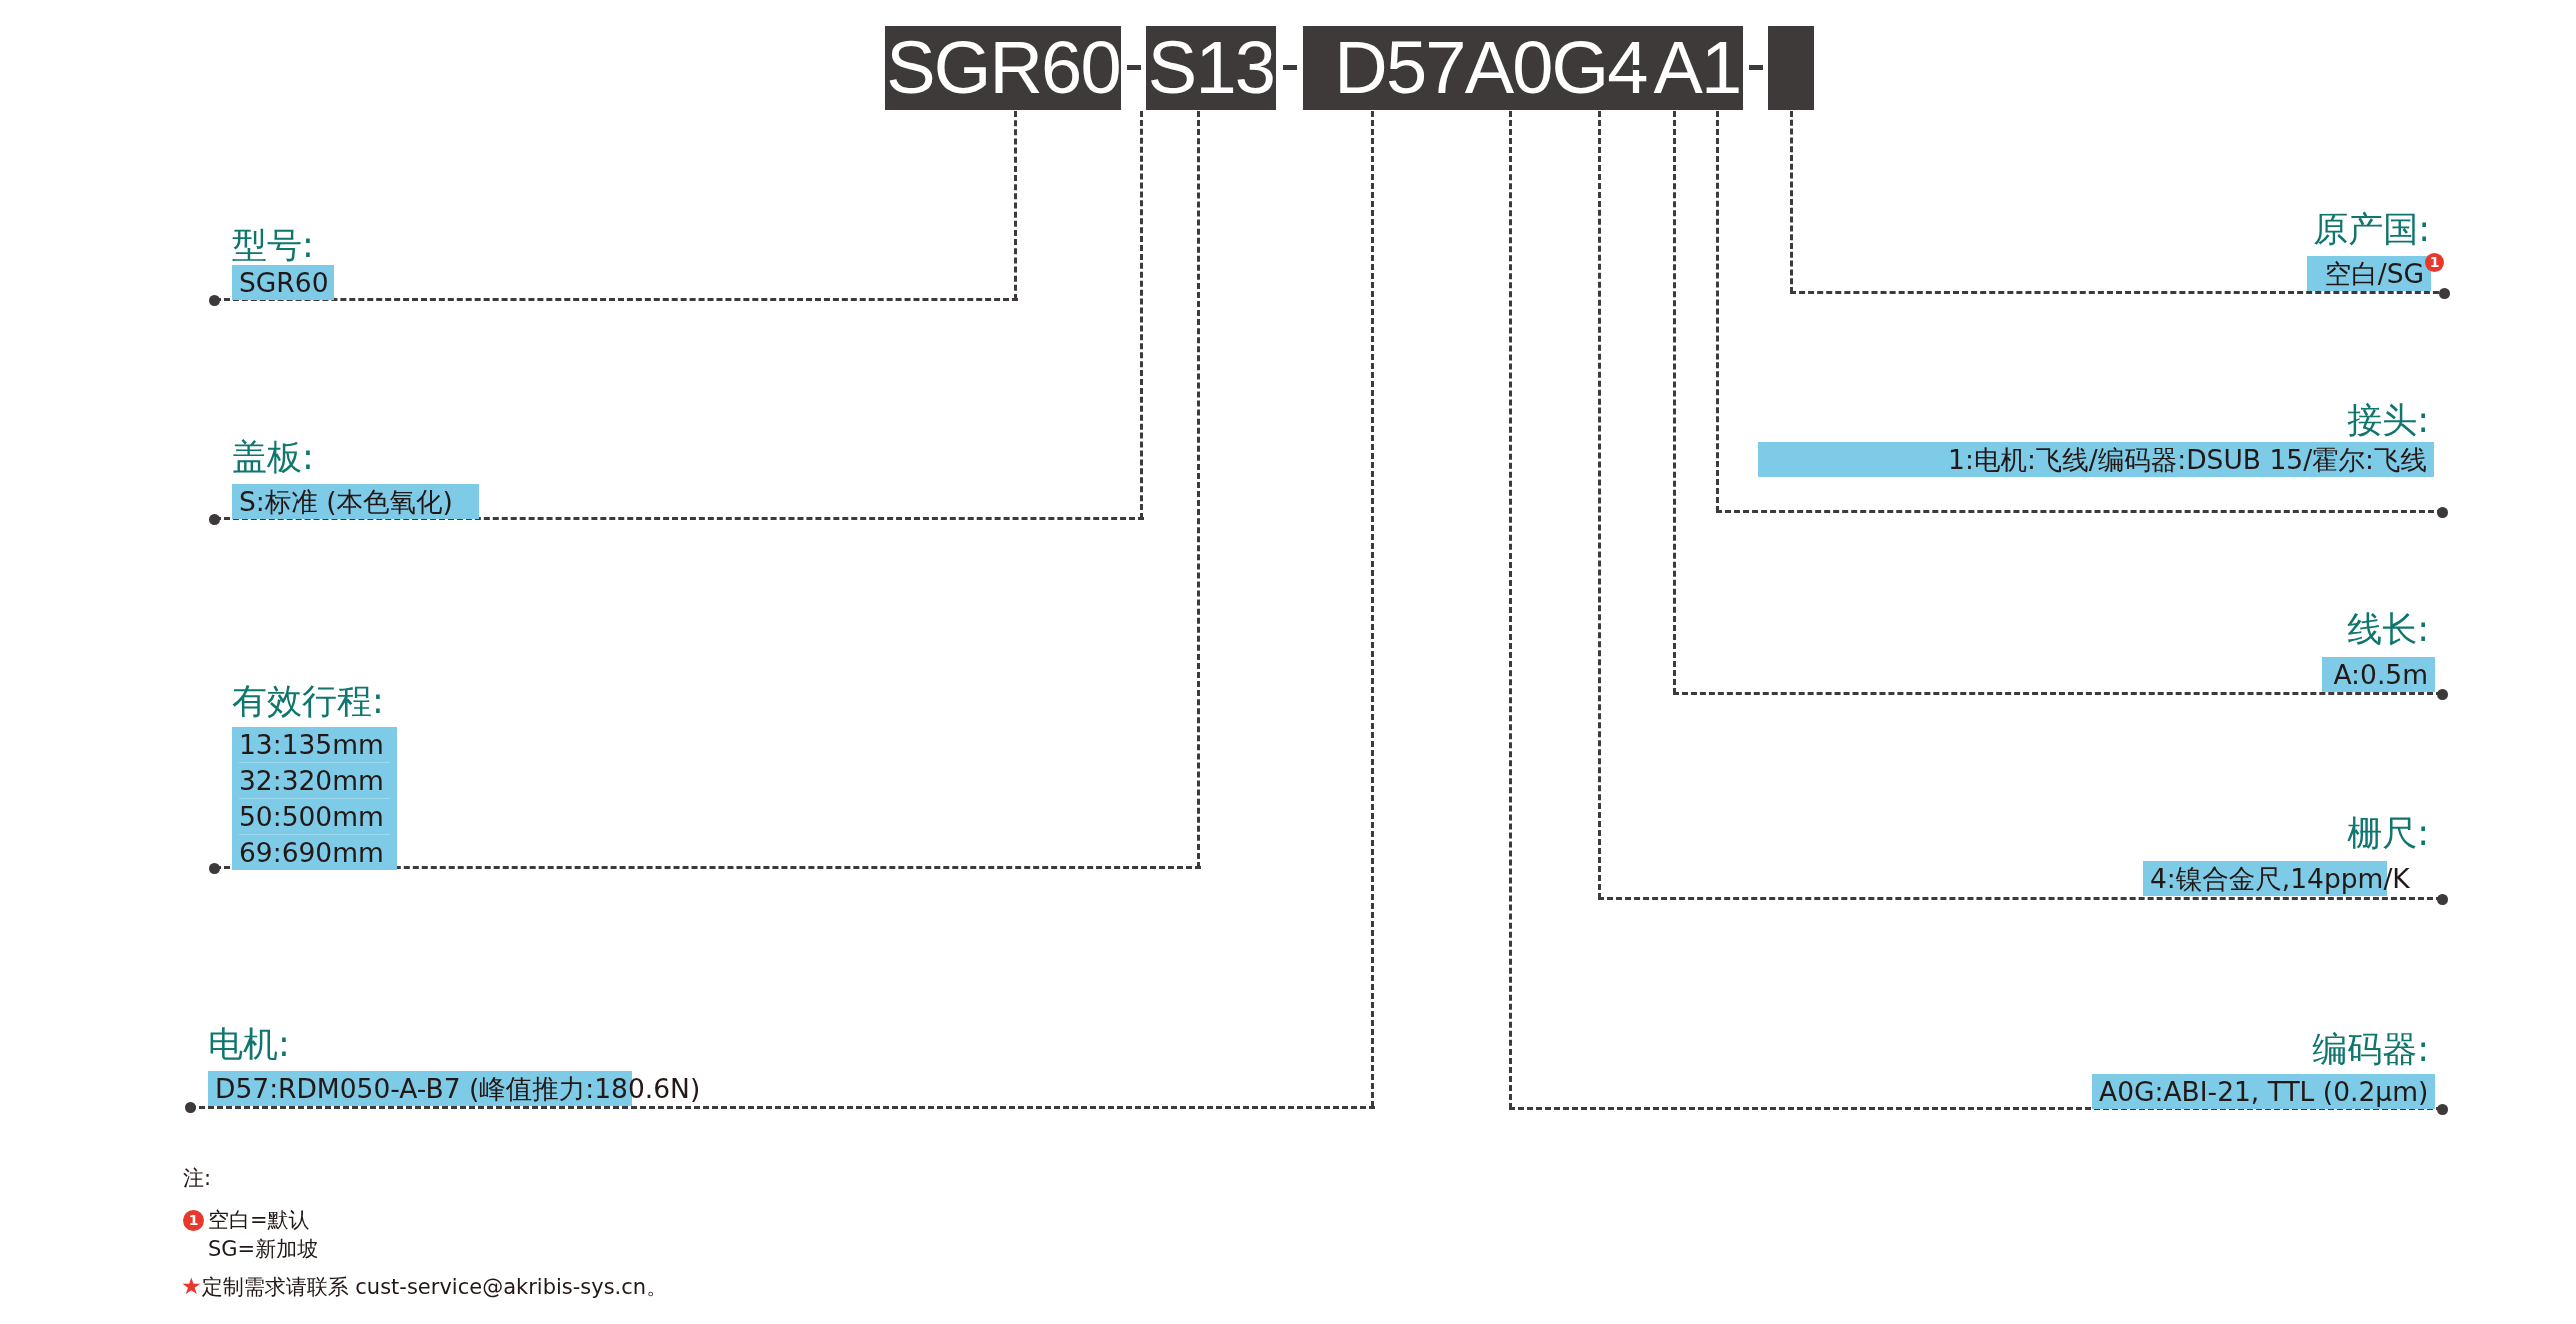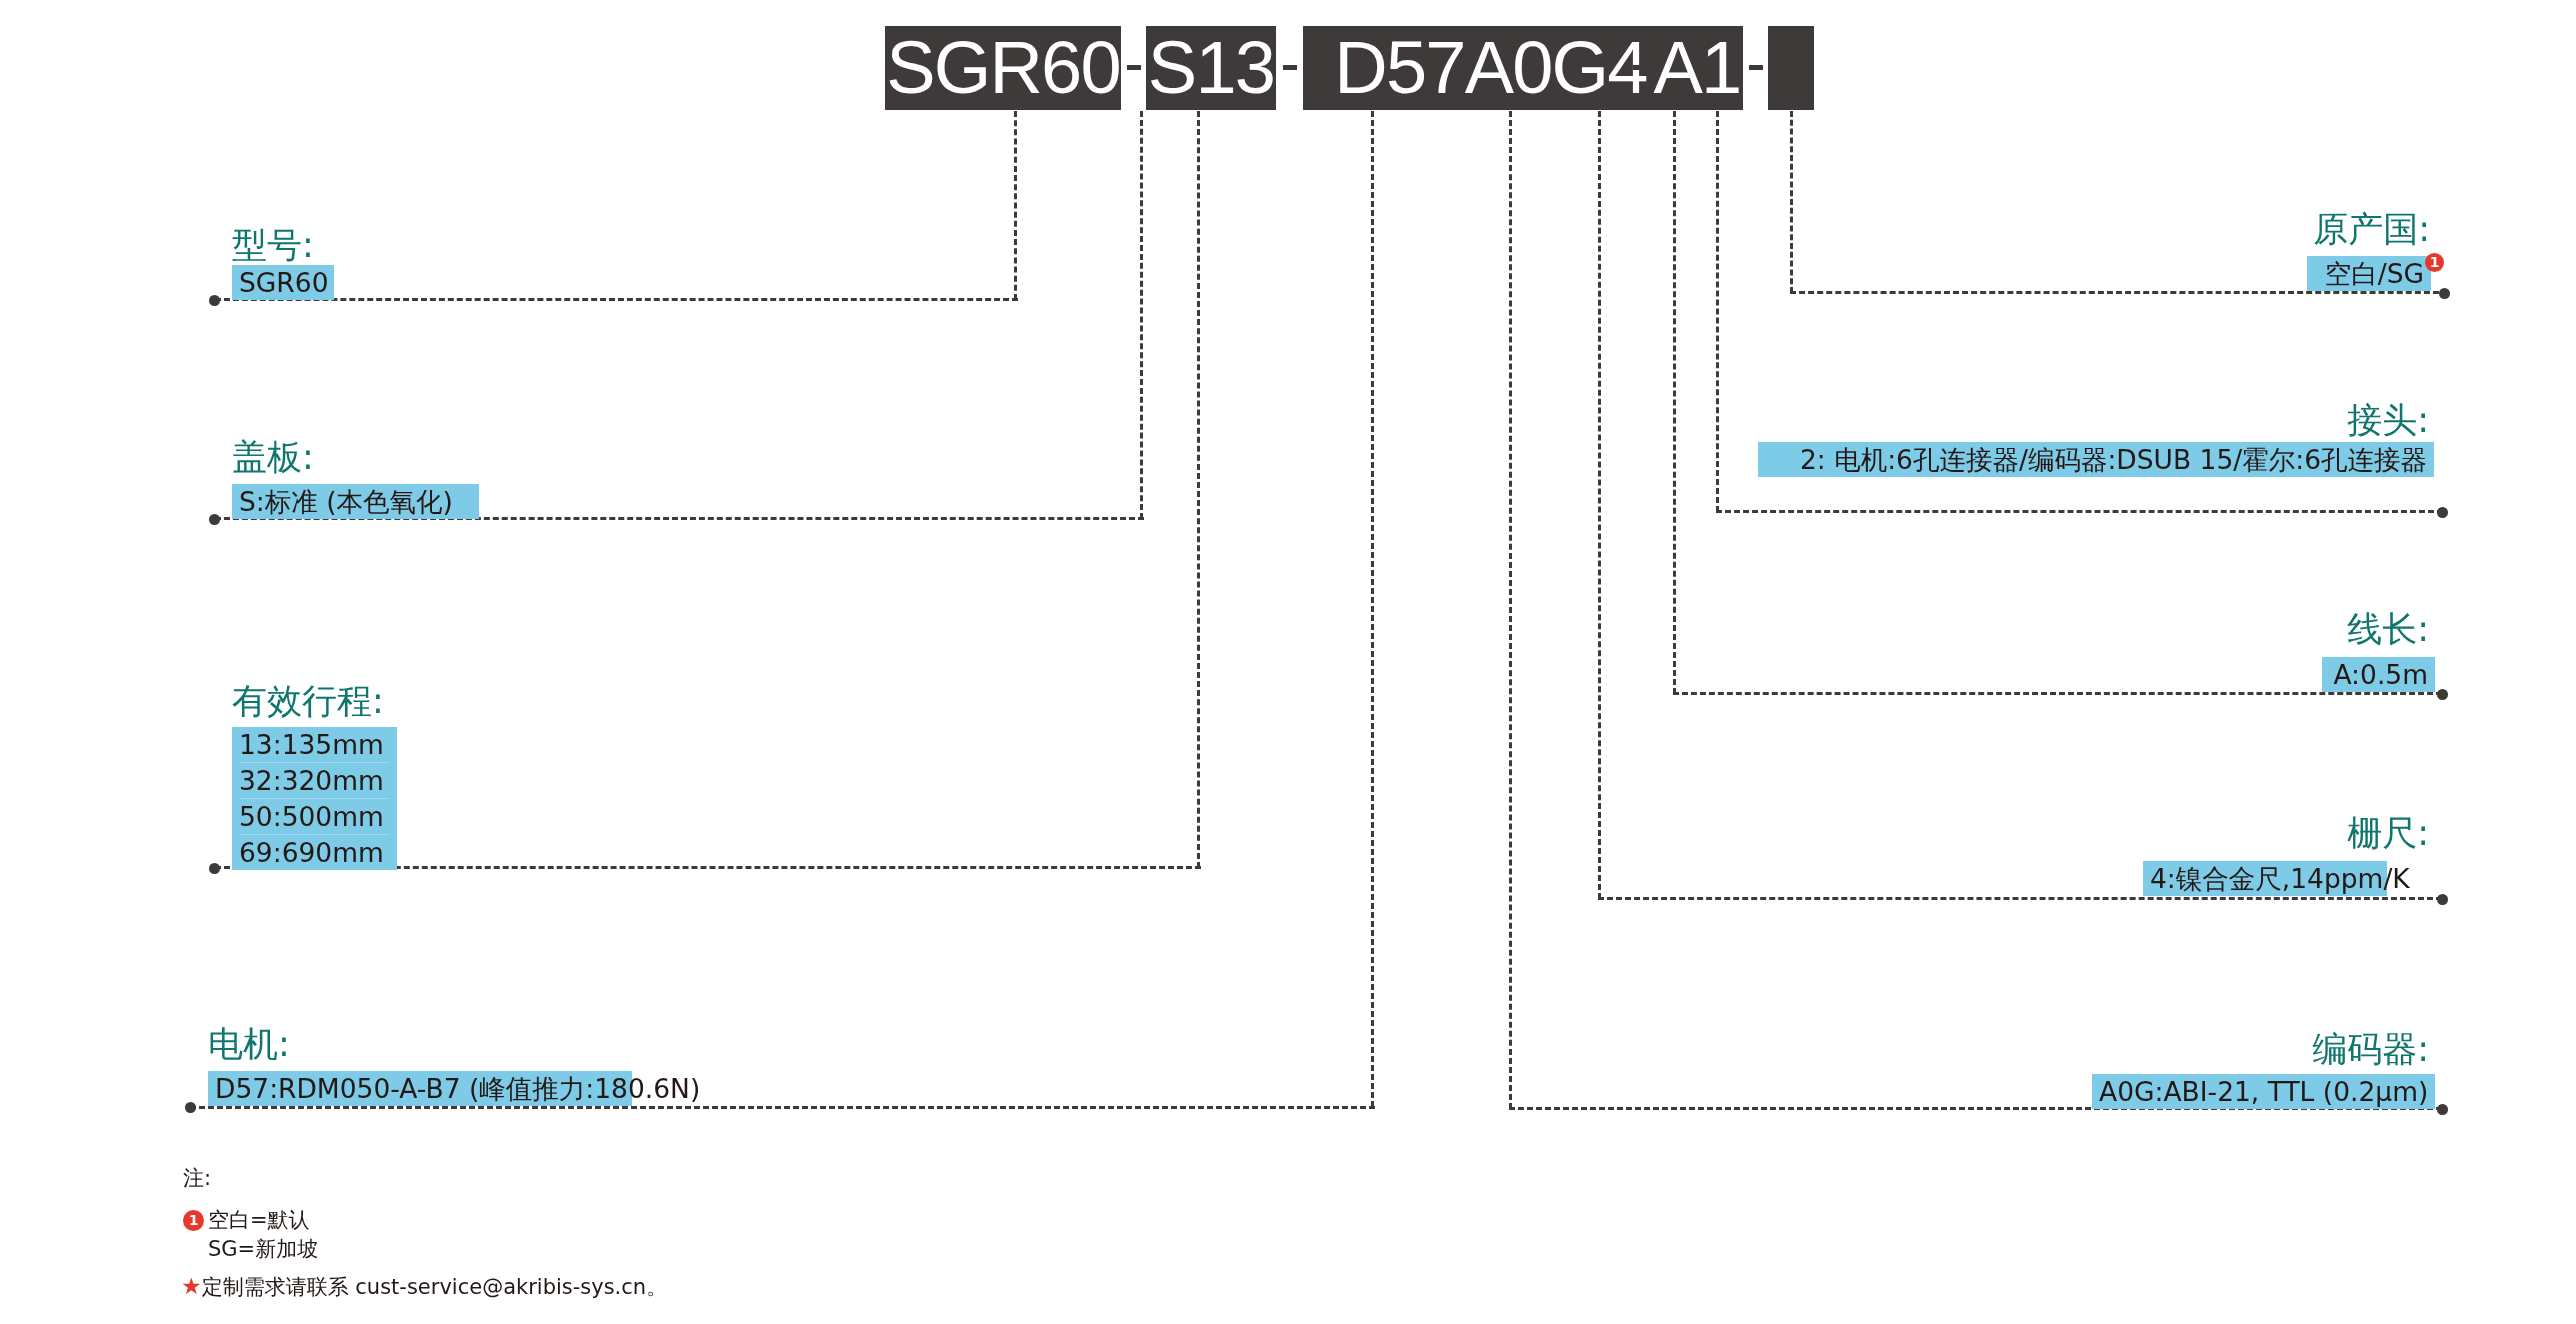--- a/index.html
+++ b/index.html
@@ -102,21 +102,21 @@
 </div>
 
 <div class="title right" style="right:146px;top:208px;">原产国:</div>
 <div class="hl right" style="left:2307px;top:256px;width:124px;">
   <span class="row">空白/SG</span>
 </div>
 <div class="badge" style="left:2425px;top:253px;">1</div>
 
 <div class="title right" style="right:147px;top:399px;">接头:</div>
 <div class="hl right" style="left:1758px;top:442px;width:676px;">
-  <span class="row">2: 电机:6孔连接器/编码器:DSUB 15/霍尔:6孔连接器</span>
+  <span class="row">1:电机:飞线/编码器:DSUB 15/霍尔:飞线</span>
 </div>
 
 <div class="title right" style="right:147px;top:608px;">线长:</div>
 <div class="hl right" style="left:2322px;top:657px;width:113px;">
   <span class="row">A:0.5m</span>
 </div>
 
 <div class="title right" style="right:147px;top:812px;">栅尺:</div>
 <div class="hl right" style="left:2143px;top:861px;width:244px;">
   <span class="row">4:镍合金尺,14ppm/K</span>

